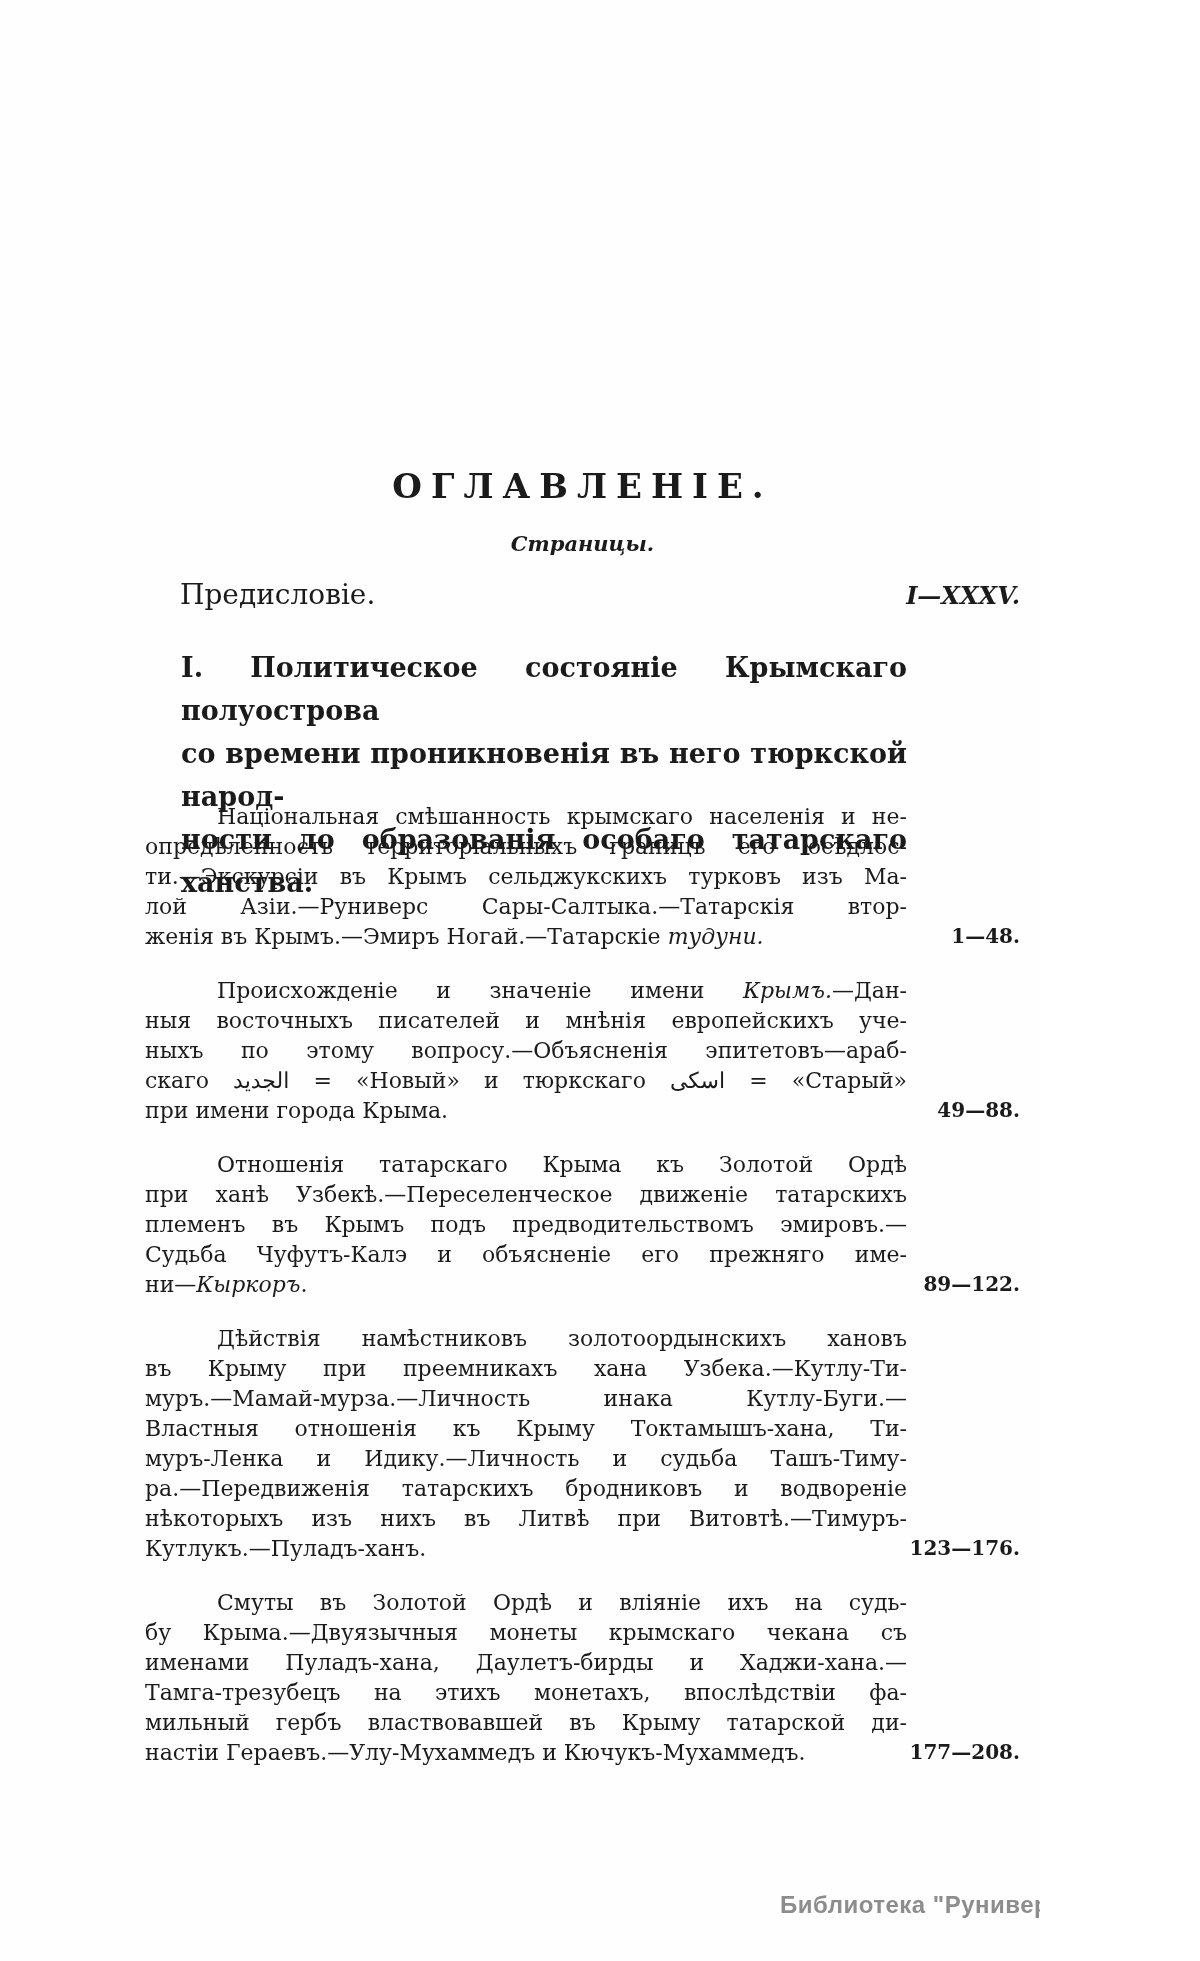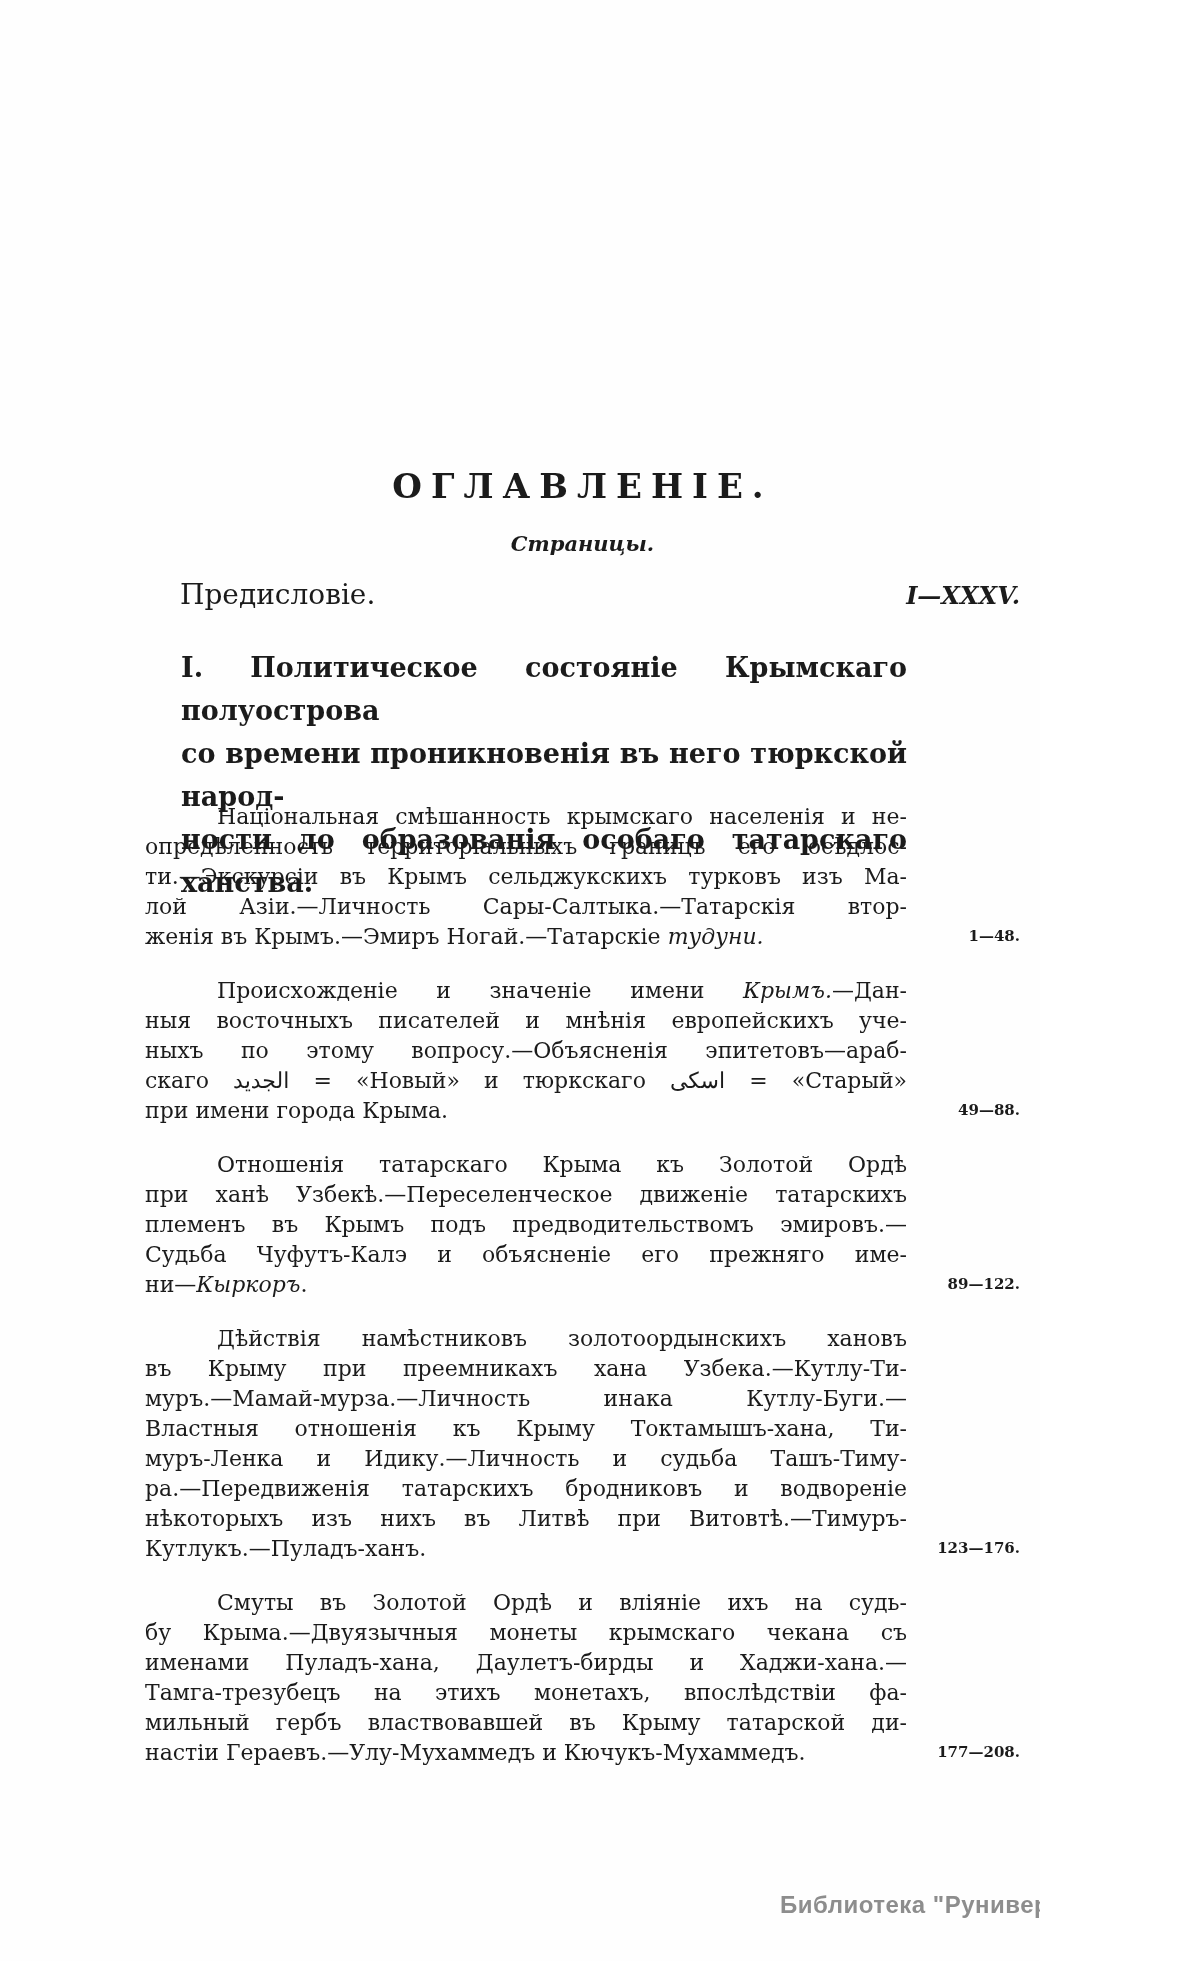--- a/index.html
+++ b/index.html
@@ -28,21 +28,21 @@
   }
   .heading .ln{text-align:justify;text-align-last:justify;margin-left:36px;}
   .toc{position:absolute;left:145px;top:790px;width:875px;}
   .entry{display:flex;align-items:flex-end;margin-top:24px;}
   .entry:first-child{margin-top:12px;gap:12px;}
   .etext{width:762px;font-size:22px;line-height:30px;}
   .ln{text-align:justify;text-align-last:justify;}
   .ln.first{padding-left:72px;}
   .ln.last{text-align-last:left;}
   .epages{
-    flex:1;text-align:right;font-weight:bold;font-size:15px;
+    flex:1;text-align:right;font-weight:bold;font-size:20px;
     line-height:30px;padding-bottom:1px;white-space:nowrap;
   }
   i{font-style:italic;}
   .watermark{
     position:absolute;left:145px;top:1891px;width:930px;text-align:right;
     font-family:"Liberation Sans", sans-serif;font-weight:600;font-size:24px;
     color:#8d8d8d;letter-spacing:0.5px;
   }
 </style>
 </head>
@@ -64,21 +64,21 @@
       <div class="ln"><span><span>со времени проникновенія въ него тюркской народ-</span></span></div>
       <div class="ln"><span><span>ности до образованія особаго татарскаго ханства.</span></span></div>
     </div>
 
   <div class="toc">
       <div class="entry">
         <div class="etext">
           <div class="ln first"><span><span>Національная смѣшанность крымскаго населенія и не-</span></span></div>
           <div class="ln"><span><span>опредѣленность территоріальныхъ границъ его осѣдлос-</span></span></div>
           <div class="ln"><span><span>ти.—Экскурсіи въ Крымъ сельджукскихъ турковъ изъ Ма-</span></span></div>
-          <div class="ln"><span><span>лой Азіи.—Личность Сары-Салтыка.—Татарскія втор-</span></span></div>
+          <div class="ln"><span><span>лой Азіи.—Руниверс Сары-Салтыка.—Татарскія втор-</span></span></div>
           <div class="ln last"><span><span>женія въ Крымъ.—Эмиръ Ногай.—Татарскіе </span><i>тудуни.</i><span></span></span></div>
         </div>
         <div class="epages">1—48.</div>
       </div>
       <div class="entry">
         <div class="etext">
           <div class="ln first"><span><span>Происхожденіе и значеніе имени </span><i>Крымъ.</i><span>—Дан-</span></span></div>
           <div class="ln"><span><span>ныя восточныхъ писателей и мнѣнія европейскихъ уче-</span></span></div>
           <div class="ln"><span><span>ныхъ по этому вопросу.—Объясненія эпитетовъ—араб-</span></span></div>
           <div class="ln"><span><span>скаго الجديد = «Новый» и тюркскаго اسكى = «Старый»</span></span></div>

